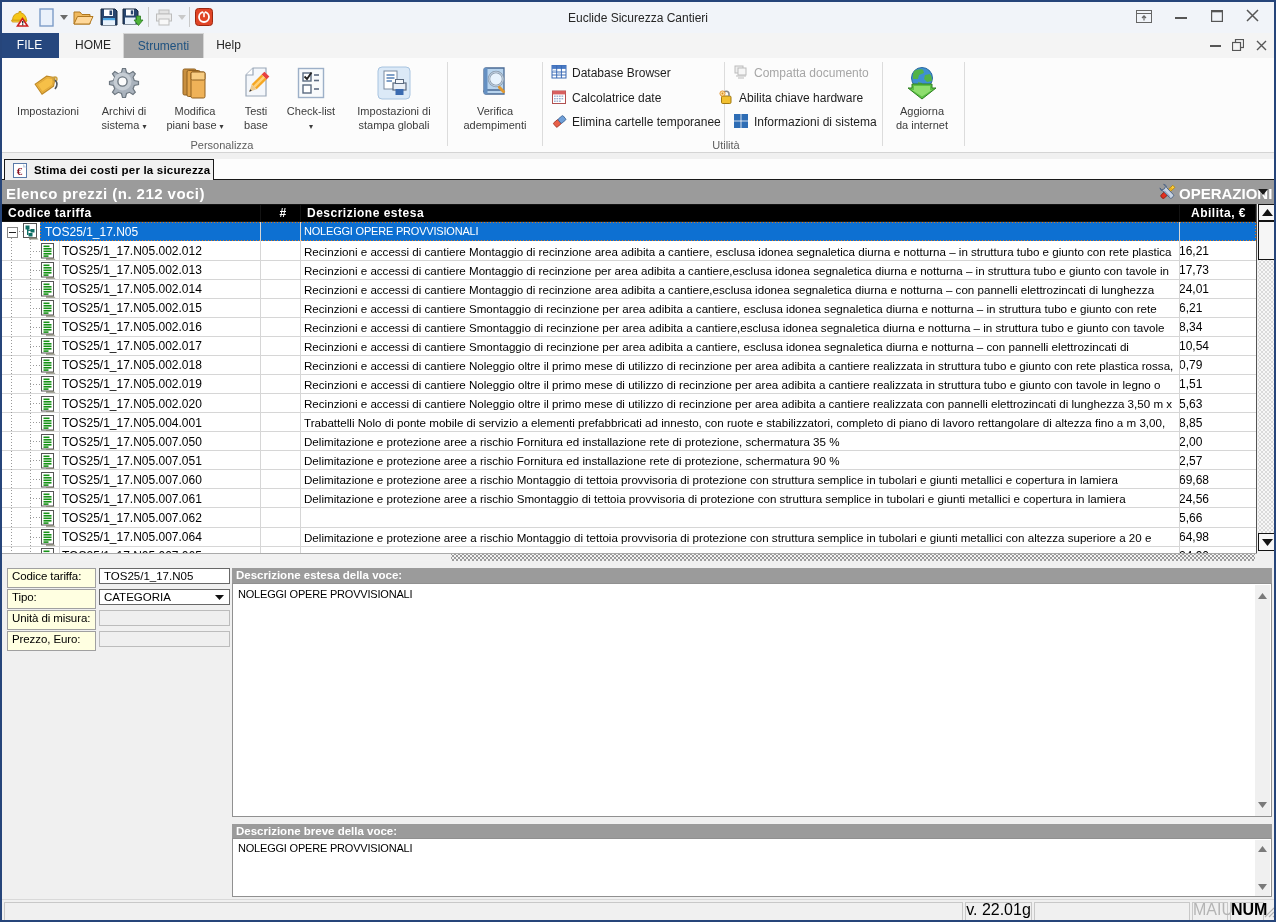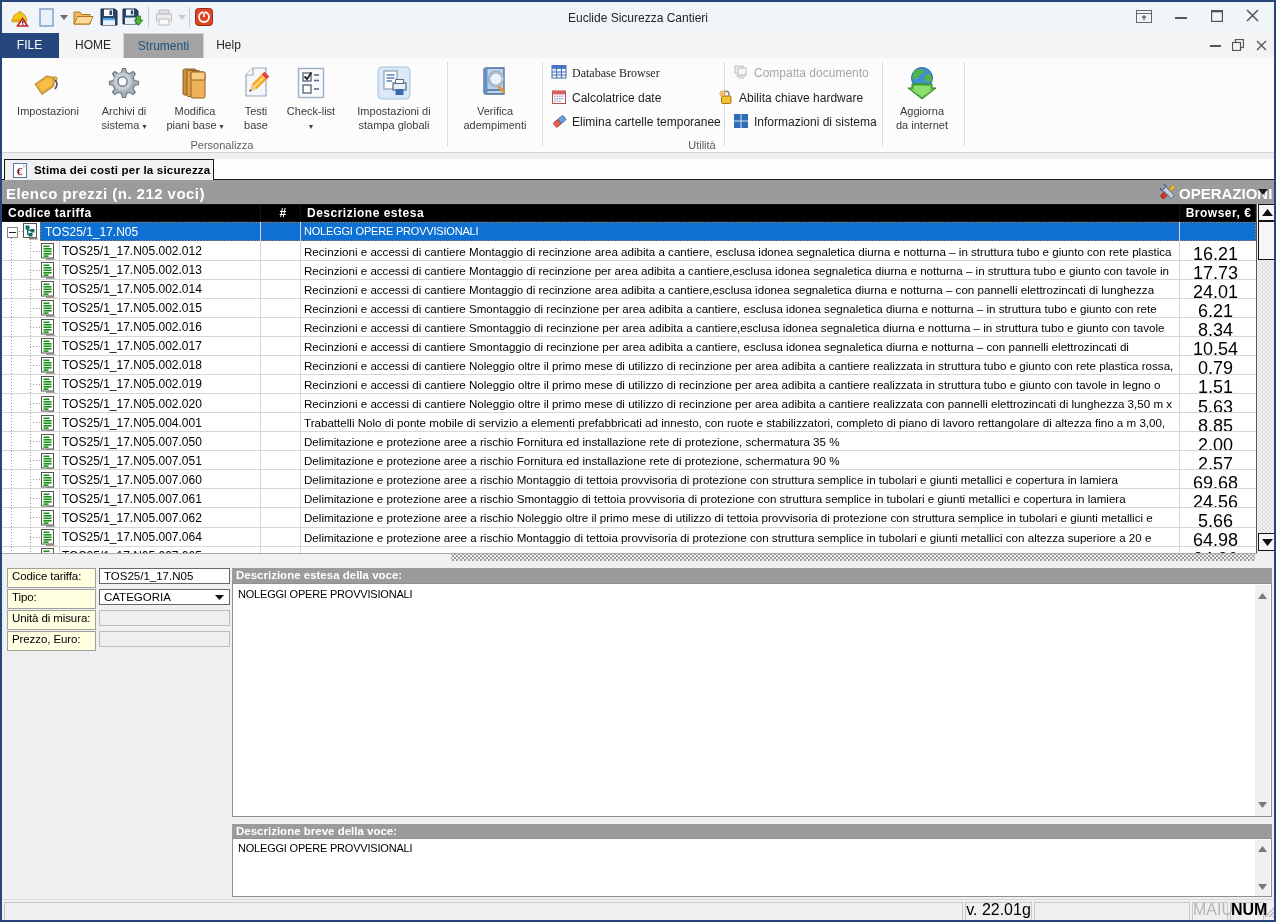--- a/index.html
+++ b/index.html
@@ -27,21 +27,21 @@
 
 .grid{position:absolute;left:2px;top:180px;width:1272px;height:373px;background:#fff;}
 .gridtitle{position:absolute;left:0;top:0;width:1272px;height:24px;background:#9b9b9b;}
 .gridtitle .t{position:absolute;left:4px;top:5px;color:#fff;font-weight:bold;font-size:15px;}
 .colhead{position:absolute;left:0;top:24px;width:1272px;height:18px;background:#000000;border-top:1px solid #131313;border-bottom:1px solid #131313;color:#fff;font-weight:bold;font-size:12px;}
 .ch{position:absolute;top:1px;line-height:15px;white-space:nowrap;letter-spacing:0.5px;}
 .row{position:absolute;left:0;width:1254px;background:#fff;overflow:hidden;}
 .rborder{border-bottom:1px solid #d6d6d6;}
 .code{position:absolute;left:60px;top:2.5px;font-size:12px;color:#000;white-space:nowrap;}
 .desc{position:absolute;left:302px;top:3px;font-size:11.6px;color:#000;white-space:nowrap;width:875px;overflow:hidden;}
-.price{position:absolute;left:1177px;top:2.5px;width:73px;text-align:center;font-size:18px;color:#000;white-space:nowrap;}
+.price{position:absolute;left:1177px;top:2.5px;width:73px;text-align:left;font-size:12px;color:#000;white-space:nowrap;}
 .vline{position:absolute;top:0;width:1px;background:#d6d6d6;}
 .treev{position:absolute;width:1px;background-image:linear-gradient(#9a9a9a 1px,transparent 1px);background-size:1px 3px;}
 .treeh{position:absolute;height:1px;background-image:linear-gradient(90deg,#9a9a9a 1px,transparent 1px);background-size:3px 1px;}
 .docicon{position:absolute;left:39px;}
 
 .sbtn{position:absolute;background:#f6f6f6;border:1px solid #131313;}
 .checker{background-color:#f7f7f7;background-image:radial-gradient(circle,#dadada 0.8px,transparent 1px),radial-gradient(circle,#dadada 0.8px,transparent 1px);background-size:4px 4px;background-position:0 0,2px 2px;}
 .checker2{background-color:#f3f3f3;background-image:radial-gradient(circle,#9a9a9a 0.8px,transparent 1px),radial-gradient(circle,#9a9a9a 0.8px,transparent 1px);background-size:4px 4px;background-position:0 0,2px 2px;}
 
 .flabel{position:absolute;left:7px;width:89px;height:20px;background:#ffffe1;border:1px solid #a0a0a0;font-size:11.5px;letter-spacing:-0.1px;color:#000;line-height:14px;padding-left:4px;white-space:nowrap;}
@@ -197,22 +197,22 @@
         <path d="M13 16 L17 17 L18 21 L15 22.5 Q13 19.5 13 16 Z" fill="#52b348"></path>
         <path d="M7 18 L27 18 L27 22 L31 22 L17 33 L3 22 L7 22 Z" fill="#5cc044" stroke="#2e8020" stroke-width="1"></path>
         <path d="M9 20 L25 20 L25 24 L27 24 L17 30.5 L7 24 L9 24 Z" fill="#8ede6e"></path>
       </svg>Aggiorna<br>da internet</div>
 <div class="rsep" style="left:445px;"></div>
 <div class="rsep" style="left:540px;"></div>
 <div class="rsep" style="left:722px;"></div>
 <div class="rsep" style="left:880px;"></div>
 <div class="rsep" style="left:962px;"></div>
 <div class="grplabel" style="left:160px;width:120px;">Personalizza</div>
-<div class="grplabel" style="left:640px;width:120px;">Utilità</div>
-<div class="smallbtn" style="left:549px;top:6px;font-family:Liberation Serif, serif;"><svg width="16" height="16" viewBox="0 0 16 16">
+<div class="grplabel" style="left:664px;width:120px;">Utilità</div>
+<div class="smallbtn" style="left:549px;top:6px;"><svg width="16" height="16" viewBox="0 0 16 16">
         <rect x="1" y="1.5" width="14" height="12.5" fill="#fff" stroke="#3a6ab4" stroke-width="1"></rect>
         <rect x="1" y="1.5" width="14" height="3.4" fill="#4a7ac4"></rect>
         <line x1="5.7" y1="1.5" x2="5.7" y2="14" stroke="#3a6ab4"></line>
         <line x1="10.4" y1="1.5" x2="10.4" y2="14" stroke="#3a6ab4"></line>
         <line x1="1" y1="8" x2="15" y2="8" stroke="#3a6ab4"></line>
         <line x1="1" y1="11" x2="15" y2="11" stroke="#3a6ab4"></line>
         <rect x="2" y="5.8" width="3" height="1.6" fill="#b8cce8"></rect>
         <rect x="6.6" y="8.8" width="3" height="1.6" fill="#b8cce8"></rect>
       </svg>Database Browser</div>
 <div class="smallbtn" style="left:549px;top:31px;"><svg width="16" height="16" viewBox="0 0 16 16">
@@ -283,21 +283,21 @@
       </svg>
       <span class="t" style="left:1177px;">OPERAZIONI</span>
       <svg class="abs" style="left:1256px;top:9px" width="10" height="6" viewBox="0 0 10 6">
         <path d="M0 0 L10 0 L5 6 Z" fill="#1a1a1a"></path>
       </svg>
     </div>
 <div class="colhead">
       <span class="ch" style="left:6px;">Codice tariffa</span>
       <span class="ch" style="left:261px;width:40px;text-align:center;">#</span>
       <span class="ch" style="left:305px;">Descrizione estesa</span>
-      <span class="ch" style="left:1179px;width:75px;text-align:center;">Browser, €</span>
+      <span class="ch" style="left:1179px;width:75px;text-align:center;">Abilita, €</span>
       <span class="abs" style="left:258px;top:0;width:1px;height:16px;background:#131313"></span>
       <span class="abs" style="left:298px;top:0;width:1px;height:16px;background:#131313"></span>
       <span class="abs" style="left:1177px;top:0;width:1px;height:16px;background:#131313"></span>
       <span class="abs" style="left:1253px;top:0;width:1px;height:16px;background:#131313"></span>
     </div>
 <div class="abs" style="left:0;top:42px;width:1254px;height:331px;overflow:hidden;background:#fff">
 <div class="abs" style="left:38px;top:0;width:1216px;height:19px;background:#0d70d2;"></div>
 <div class="abs" style="left:38px;top:0;width:1216px;height:19px;background-image:linear-gradient(90deg,#e07818 1.5px,transparent 1.5px),linear-gradient(90deg,#e07818 1.5px,transparent 1.5px),linear-gradient(#e07818 1.5px,transparent 1.5px),linear-gradient(#e07818 1.5px,transparent 1.5px);background-size:3px 1px,3px 1px,1px 3px,1px 3px;background-position:0 0,0 18px,0 0,1215px 0;background-repeat:repeat-x,repeat-x,repeat-y,repeat-y;"></div>
 <div class="abs" style="left:43px;top:2.5px;font-size:12px;color:#fff;">TOS25/1_17.N05</div>
 <div class="abs" style="left:302px;top:3px;font-size:11px;letter-spacing:-0.2px;color:#fff;">NOLEGGI OPERE PROVVISIONALI</div>
@@ -548,21 +548,20 @@
             <rect x="2.5" y="5" width="8" height="1.6"></rect>
             <rect x="2.5" y="7.5" width="8" height="1.6"></rect>
             <rect x="2.5" y="10" width="8" height="1.6"></rect>
             <rect x="2.5" y="12.3" width="5" height="1.6"></rect>
           </g>
         </svg>
 <span class="treeh" style="left:28px;top:9px;width:11px;"></span>
 </div>
 <div class="row rborder" style="top:286.48px;height:19.07px;">
 <span class="code">TOS25/1_17.N05.007.062</span>
-<span class="desc">Delimitazione e protezione aree a rischio Noleggio oltre il primo mese di utilizzo di tettoia provvisoria di protezione con struttura semplice in tubolari e giunti metallici e</span>
 <span class="price">5,66</span>
 <svg class="docicon" style="top:1.5px" width="15" height="17" viewBox="0 0 15 17">
           <rect x="0.5" y="0.5" width="12" height="14.5" fill="#fff" stroke="#555" stroke-width="1"></rect>
           <path d="M12.5 15 L14.5 16.8 L5 16.8 L5 15 Z" fill="#8a8a7a"></path>
           <g fill="#149114">
             <rect x="2.5" y="2.5" width="6" height="1.6"></rect>
             <rect x="2.5" y="5" width="8" height="1.6"></rect>
             <rect x="2.5" y="7.5" width="8" height="1.6"></rect>
             <rect x="2.5" y="10" width="8" height="1.6"></rect>
             <rect x="2.5" y="12.3" width="5" height="1.6"></rect>

